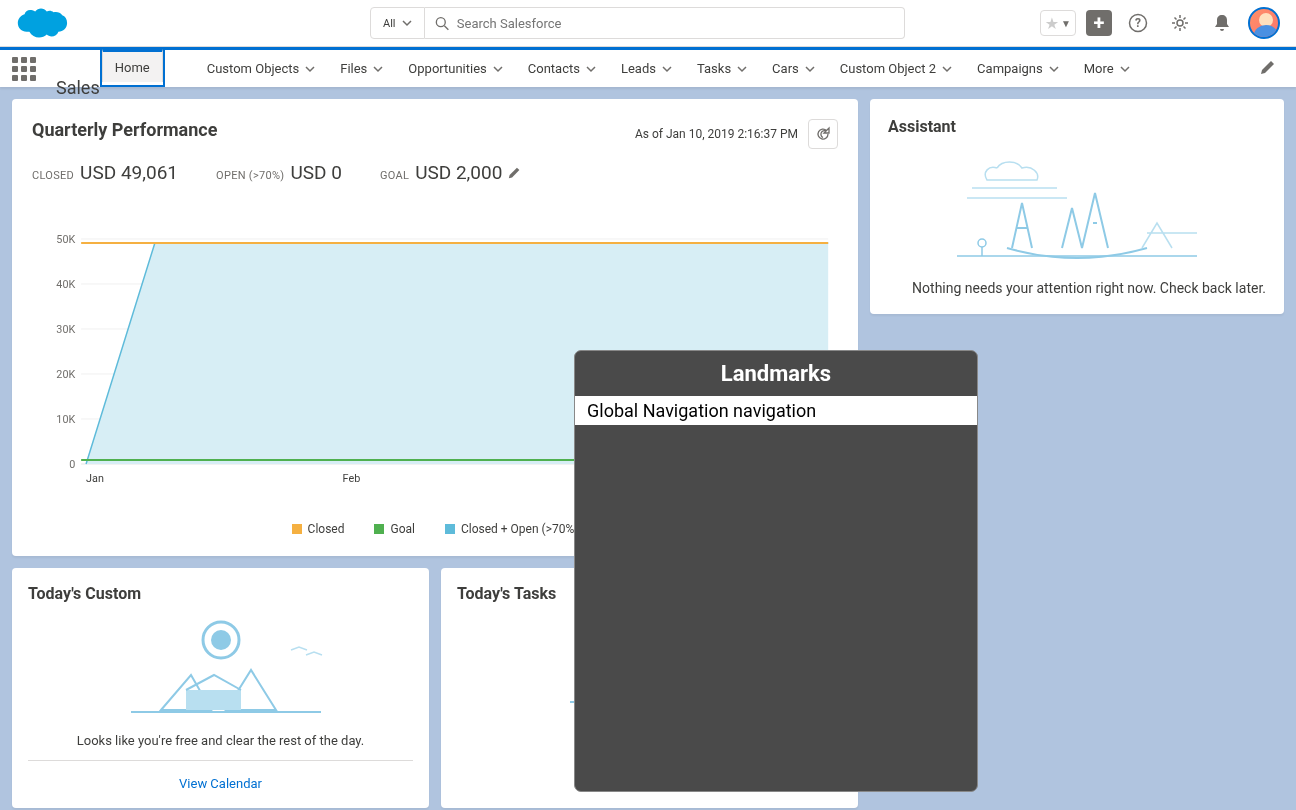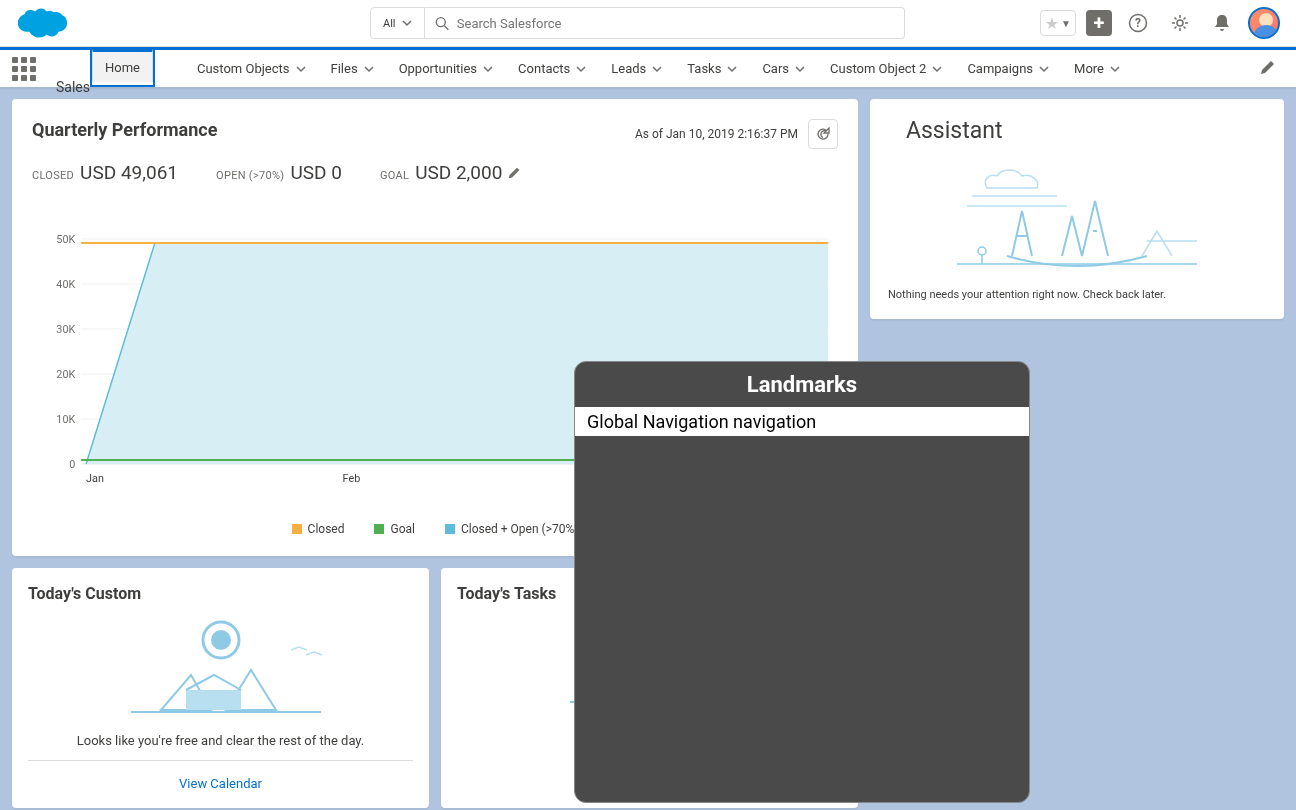--- a/index.html
+++ b/index.html
@@ -21,21 +21,21 @@
 .fav-btn .caret { font-size: 10px; margin-left: 2px; color: #706e6b; }
 .plus-btn { background: #706e6b; color: #fff; width: 26px; height: 26px; border-radius: 4px; display:flex; align-items:center; justify-content:center; font-size: 20px; font-weight: bold;}
 .avatar { width: 32px; height: 32px; border-radius: 50%; background: linear-gradient(135deg,#ff9068,#fd746c); border: 2px solid #0070d2; position: relative; overflow:hidden;}
 .avatar::before { content:''; position:absolute; width:14px; height:14px; background:#ffe0bd; border-radius:50%; top:4px; left:9px;}
 .avatar::after { content:''; position:absolute; width:24px; height:20px; background:#4a90e2; border-radius:50% 50% 0 0; top:16px; left:4px;}
 
 
 .nav-bar { height: 40px; background: #fff; display: flex; align-items: center; padding: 0 12px; border-top: 3px solid #0070d2; box-shadow: 0 2px 2px rgba(0,0,0,0.07);}
 .app-launcher { display: grid; grid-template-columns: repeat(3, 6px); grid-template-rows: repeat(3, 6px); gap: 3px; cursor: pointer; }
 .app-launcher div { background: #706e6b; border-radius: 1px; }
-.app-name { font-size: 14px; font-weight: 400; margin-left: 20px; color: #3e3e3c; margin-top: 37px; }
+.app-name { font-size: 18px; font-weight: 400; margin-left: 20px; color: #3e3e3c; margin-top: 37px; }
 .nav-tabs { display: flex; margin-left: 30px; height: 100%; }
 .nav-tab { display: flex; align-items: center; padding: 0 12px; font-size: 13px; color: #3e3e3c; cursor: pointer; height: 100%; position: relative; border-right: 1px solid transparent;}
 .nav-tab.active { background: #f3f2f2; border-top: 3px solid #0070d2; margin-top: -3px; border-left: 1px solid #dddbda; border-right: 1px solid #dddbda; }
 .nav-tab .caret { margin-left: 6px; color: #706e6b; }
 .nav-edit { margin-left: auto; color: #706e6b; cursor:pointer; padding: 0 8px;}
 .nav-tabs-outline { border: 2px solid #0070d2; display:flex; height:100%; }
 
 
 .content { padding: 12px; display: flex; gap: 12px; }
 .left-col { flex: 1; display: flex; flex-direction: column; gap: 12px; }
@@ -57,35 +57,35 @@
 .chart-area { margin-top: 30px; height: 300px; position: relative; }
 .chart-svg { width: 100%; height: 100%; }
 .y-label { font-size: 11px; fill: #706e6b; }
 .x-label { font-size: 11px; fill: #3e3e3c; }
 .chart-legend { display: flex; gap: 30px; justify-content: center; margin-top: 8px; font-size: 12px; color: #3e3e3c;}
 .leg-item { display: flex; align-items: center; gap: 6px;}
 .leg-swatch { width: 10px; height: 10px; }
 
 
 .assistant-card { padding: 18px; }
-.assistant-title { font-size: 23px; font-weight: 400; color: #3e3e3c; margin-left: 18px; }
+.assistant-title { font-size: 16px; font-weight: 700; color: #3e3e3c; }
 .assistant-img { display:flex; justify-content:center; margin: 12px 0;}
-.assistant-msg { text-align: left; font-size: 11px; color: #3e3e3c; }
+.assistant-msg { text-align: right; font-size: 14px; color: #3e3e3c; }
 
 
 .three-col { display: flex; gap: 12px; }
 .sub-card { flex: 1; padding: 16px; display: flex; flex-direction: column; }
 .sub-title { font-size: 16px; font-weight: 700; color: #3e3e3c; }
 .empty-state { display:flex; flex-direction:column; align-items:center; margin-top: 12px; margin-bottom: 12px;}
 .empty-text { font-size: 13px; color: #3e3e3c; margin-top: 8px; text-align:center;}
 .card-footer { border-top: 1px solid #dddbda; margin-top: auto; padding-top: 12px; text-align: center; }
 .card-footer a { color: #0070d2; font-size: 13px; text-decoration: none; cursor:pointer;}
 
 
-.landmarks { position: absolute; top: 361px; left: 574px; width: 456px; height: 442px; background: #4a4a4a; border: 1px solid #888; border-radius: 12px; z-index: 999; color: #fff; }
+.landmarks { position: absolute; top: 350px; left: 574px; width: 404px; height: 442px; background: #4a4a4a; border: 1px solid #888; border-radius: 7px; z-index: 999; color: #fff; }
 .landmarks-title { font-size: 22px; font-weight: 700; text-align: center; padding: 10px; }
 .landmarks-item { background: #fff; color: #000; font-size: 18px; padding: 4px 12px; }
 
 .caret-icon { width:10px; height:10px; }
 </style>
 </head>
 <body>
 
 <div class="top-header">
   <svg class="sf-logo" viewBox="0 0 60 40">

